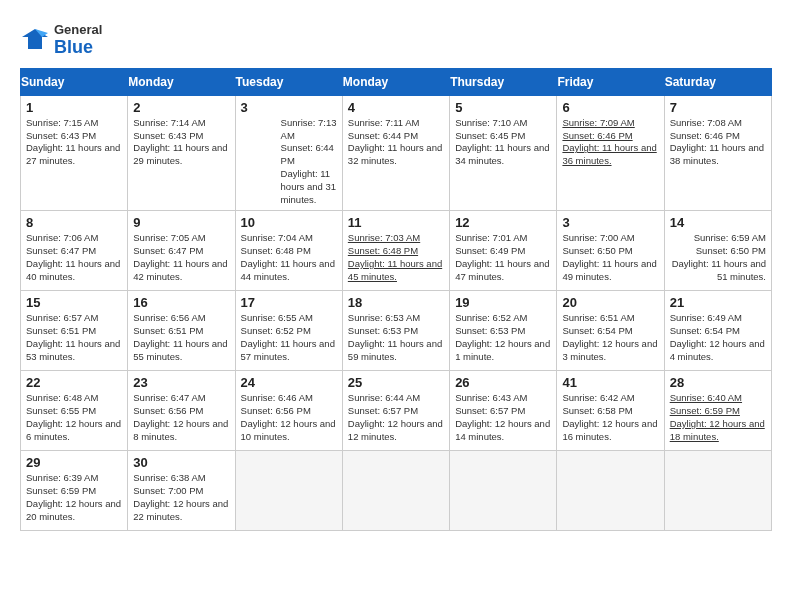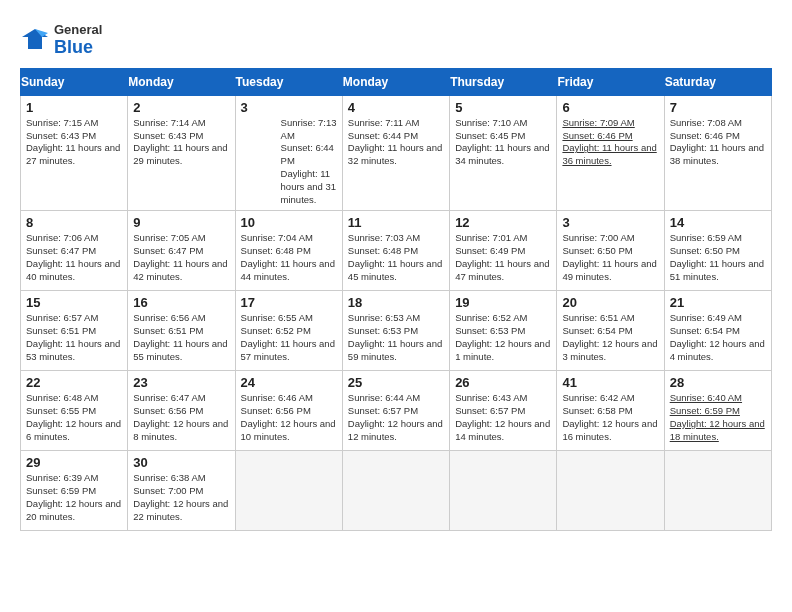--- a/index.html
+++ b/index.html
@@ -174,39 +174,39 @@
 Daylight: 11 hours and 42 minutes.</div>
         </td>
         <td>
           <div class="day-num">10</div>
           <div class="cell-text" style="white-space: pre-line;">Sunrise: 7:04 AM
 Sunset: 6:48 PM
 Daylight: 11 hours and 44 minutes.</div>
         </td>
         <td>
           <div class="day-num">11</div>
-          <div class="cell-text" style="white-space: pre-line;">Sunrise: 7:03 AM
+          <div class="cell-text" style="white-space: pre-line; text-decoration: underline;">Sunrise: 7:03 AM
 Sunset: 6:48 PM
 Daylight: 11 hours and 45 minutes.</div>
         </td>
         <td>
           <div class="day-num">12</div>
           <div class="cell-text" style="white-space: pre-line;">Sunrise: 7:01 AM
 Sunset: 6:49 PM
 Daylight: 11 hours and 47 minutes.</div>
         </td>
         <td>
           <div class="day-num">3</div>
           <div class="cell-text" style="white-space: pre-line;">Sunrise: 7:00 AM
 Sunset: 6:50 PM
 Daylight: 11 hours and 49 minutes.</div>
         </td>
         <td>
           <div class="day-num">14</div>
-          <div class="cell-text" style="white-space: pre-line;">Sunrise: 6:59 AM
+          <div class="cell-text" style="white-space: pre-line; text-align: right;">Sunrise: 6:59 AM
 Sunset: 6:50 PM
 Daylight: 11 hours and 51 minutes.</div>
         </td>
       </tr>
       <tr>
         <td>
           <div class="day-num">15</div>
           <div class="cell-text" style="white-space: pre-line;">Sunrise: 6:57 AM
 Sunset: 6:51 PM
 Daylight: 11 hours and 53 minutes.</div>

